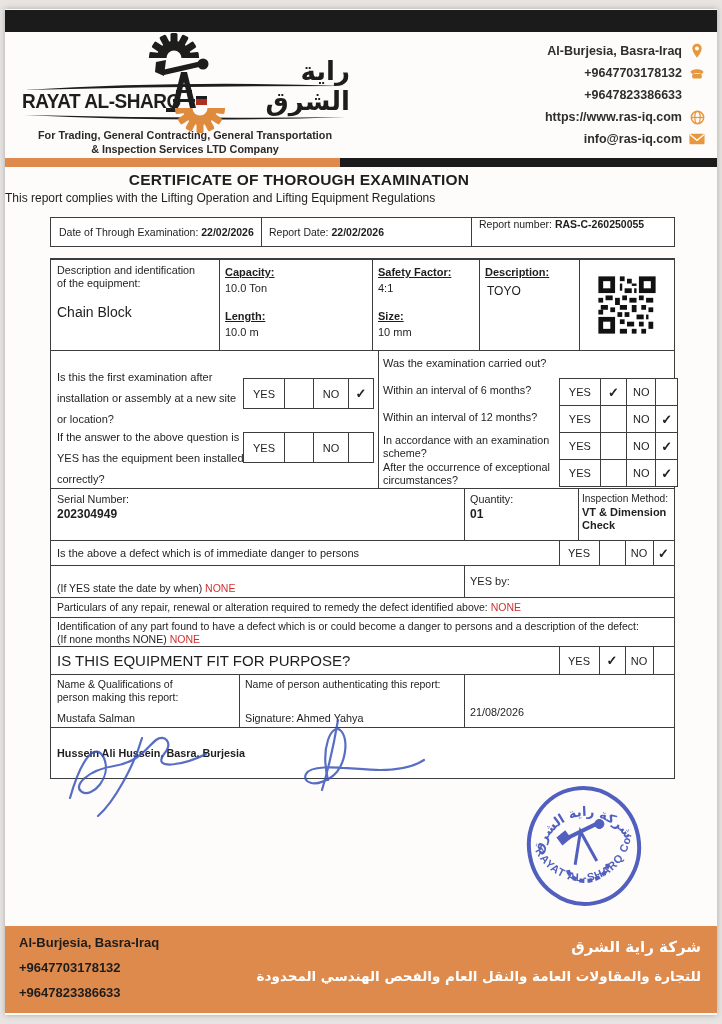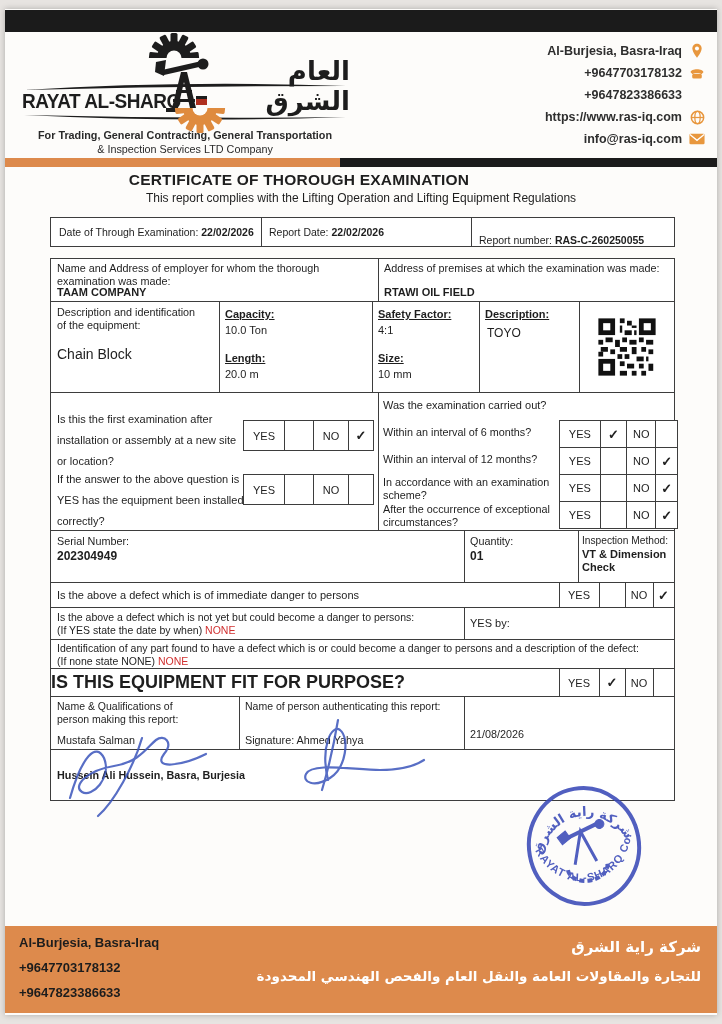--- a/index.html
+++ b/index.html
@@ -62,41 +62,41 @@
     <path d="M10 18 L54 8 L56 13 L12 23 Z" fill="#1d1d1d"></path>
     <path d="M4 10 L14 8 L12 24 L3 20 Z" fill="#1d1d1d"></path>
     <path d="M20 56 L29 20 L35 20 L44 56 L38 56 L32 30 L26 56 Z" fill="#1d1d1d"></path>
     <rect x="24" y="38" width="16" height="3" fill="#1d1d1d"></rect>
     <rect x="21" y="47" width="22" height="3" fill="#1d1d1d"></rect>
     <rect x="14" y="56" width="36" height="4" fill="#1d1d1d"></rect>
     <circle cx="51" cy="12" r="5.5" fill="#1d1d1d"></circle>
     <rect x="44" y="46" width="11" height="7" fill="#b03020"></rect>
     <rect x="44" y="44" width="11" height="3" fill="#1d1d1d"></rect>
   </svg>
-  <div class="abs ar" style="left:202px;top:26px;font-size:26px;font-weight:bold;color:#1d1d1d" dir="rtl">العام الشرق</div>
+  <div class="abs ar" style="left:202px;top:26px;font-size:26px;font-weight:bold;color:#1d1d1d" dir="rtl">راية الشرق</div>
   <svg class="abs" style="left:0;top:82px" width="330" height="12" viewBox="0 0 330 12">
     <path d="M4 3 Q165 11 326 5 Q165 7 4 3 Z" fill="#1d1d1d"></path>
   </svg>
   <svg class="abs" style="left:148px;top:78px" width="64" height="26" viewBox="0 0 64 26">
     <g transform="translate(32,0)" fill="#df8b3e">
       <circle r="17"></circle>
       <g>
         <rect x="-3.5" y="15" width="7" height="10" rx="1.5" transform="rotate(-84)"></rect>
         <rect x="-3.5" y="15" width="7" height="10" rx="1.5" transform="rotate(-56)"></rect>
         <rect x="-3.5" y="15" width="7" height="10" rx="1.5" transform="rotate(-28)"></rect>
         <rect x="-3.5" y="15" width="7" height="10" rx="1.5"></rect>
         <rect x="-3.5" y="15" width="7" height="10" rx="1.5" transform="rotate(28)"></rect>
         <rect x="-3.5" y="15" width="7" height="10" rx="1.5" transform="rotate(56)"></rect>
         <rect x="-3.5" y="15" width="7" height="10" rx="1.5" transform="rotate(84)"></rect>
       </g>
       <circle r="7.5" fill="#fdfcfa"></circle>
     </g>
   </svg>
   <div class="abs" style="left:0;top:99px;width:330px;text-align:center;font-size:10.8px;font-weight:bold;color:#2a2a2a">For Trading, General Contracting, General Transportation</div>
-  <div class="abs" style="left:0;top:113px;width:330px;text-align:center;font-size:10.8px;font-weight:normal;color:#2a2a2a">&amp; Inspection Services LTD Company</div>
+  <div class="abs" style="left:0;top:113px;width:330px;text-align:center;font-size:10.8px;font-weight:bold;color:#2a2a2a">&amp; Inspection Services LTD Company</div>
 </div>
 
 <div class="abs" style="left:430px;top:40px;width:275px">
   <div class="contact-line">
     <span>Al-Burjesia, Basra-Iraq</span>
     <span class="ic">
       <svg width="14" height="17" viewBox="0 0 18 22">
           <path d="M9 1 C5.7 1 3 3.7 3 7 c0 4.5 6 12 6 12 s6 -7.5 6 -12 C15 3.7 12.3 1 9 1 z" fill="#e8973e"></path>
           <circle cx="9" cy="7" r="2.6" fill="#fff"></circle>
         </svg>
@@ -134,57 +134,50 @@
           <path d="M1 1.5 L9 8 L17 1.5" fill="none" stroke="#fff" stroke-width="1.4"></path>
         </svg>
     </span>
   </div>
 </div>
 
 <div class="abs" style="left:5px;top:158px;width:335px;height:9px;background:#dd8a4c"></div>
 <div class="abs" style="left:340px;top:158px;width:377px;height:9px;background:#1b1b1b"></div>
 
 <div class="abs" style="left:5px;top:171px;width:588px;text-align:center;font-size:15.5px;font-weight:bold;letter-spacing:.2px">CERTIFICATE OF THOROUGH EXAMINATION</div>
-<div class="abs" style="left:5px;top:191px;width:712px;text-align:center;font-size:12px">This report complies with the Lifting Operation and Lifting Equipment Regulations</div>
+<div class="abs" style="left:5px;top:191px;width:712px;font-size:12px">This report complies with the Lifting Operation and Lifting Equipment Regulations</div>
 
 <div id="meta-table">
   <div class="vd" style="left:210px"></div>
   <div class="vd" style="left:420px"></div>
   <div class="abs" style="left:8px;top:0;height:28px;display:flex;align-items:center;font-size:10.5px">
     <span>Date of Through Examination:</span>&nbsp;<span style="font-weight:600">22/02/2026</span>
   </div>
   <div class="abs" style="left:218px;top:0;height:28px;display:flex;align-items:center;font-size:10.5px">
     <span>Report Date:</span>&nbsp;<span style="font-weight:600">22/02/2026</span>
   </div>
-  <div class="abs" style="left:428px;top:0;height:28px;display:flex;align-items:flex-end;font-size:10.5px">
+  <div class="abs" style="left:428px;top:0;height:28px;display:flex;align-items:flex-start;font-size:10.5px">
     <span>Report number:</span>&nbsp;<span class="bold">RAS-C-260250055</span>
   </div>
 </div>
 
 <div id="main-table">
 
-  <div class="row first" style="height:42px">
-    <div class="vd" style="left:327px"></div>
-    <div class="abs lbl" style="left:6px;top:3px;width:312px">Name and Address of employer for whom the thorough examination was made:</div>
-    <div class="abs" style="left:6px;top:27px;font-size:11px;font-weight:600">TAAM COMPANY</div>
-    <div class="abs lbl" style="left:333px;top:3px;width:286px">Address of premises at which the examination was made:</div>
-    <div class="abs" style="left:333px;top:27px;font-size:11px;font-weight:600">RTAWI OIL FIELD</div>
-  </div>
 
   <div class="row" style="height:90px">
     <div class="vd" style="left:168px"></div>
     <div class="vd" style="left:321px"></div>
     <div class="vd" style="left:428px"></div>
     <div class="vd" style="left:528px"></div>
     <div class="abs lbl" style="left:6px;top:4px;width:150px">Description and identification of the equipment:</div>
     <div class="abs" style="left:6px;top:44px;font-size:14px">Chain Block</div>
     <div class="abs spec-label" style="left:174px;top:6px">Capacity:</div>
     <div class="abs spec-val" style="left:174px;top:22px">10.0 Ton</div>
     <div class="abs spec-label" style="left:174px;top:50px">Length:</div>
-    <div class="abs spec-val" style="left:174px;top:66px">20.0 m</div>
+    <div class="abs spec-val" style="left:174px;top:66px">10.0 m</div>
     <div class="abs spec-label" style="left:327px;top:6px">Safety Factor:</div>
     <div class="abs spec-val" style="left:327px;top:22px">4:1</div>
     <div class="abs spec-label" style="left:327px;top:50px">Size:</div>
     <div class="abs spec-val" style="left:327px;top:66px">10 mm</div>
     <div class="abs spec-label" style="left:434px;top:6px">Description:</div>
     <div class="abs" style="left:436px;top:24px;font-size:12px">TOYO</div>
     <svg class="abs" style="left:545px;top:14px" width="62" height="62" viewBox="0 0 26 26">
       <rect x="0" y="0" width="26" height="26" fill="#fff"></rect>
       <g fill="#111">
         <rect x="1" y="1" width="7" height="7"></rect>
@@ -327,44 +320,49 @@
         <span class="chk"></span>
       </div>
     <div class="abs centerflex" style="left:574px;width:28px;height:24px;font-size:11px">NO</div>
     <div class="abs centerflex" style="left:602px;width:21px;height:24px">
         <span class="chk">✓</span>
       </div>
   </div>
 
   <div class="row" style="height:31px">
     <div class="vd" style="left:413px"></div>
-    <div class="abs sm" style="left:6px;top:3px;width:400px">Is the above a defect which is not yet but could become a danger to persons:</div>
     <div class="abs sm" style="left:6px;top:16px">
       <span>(If YES state the date by when)</span>
       <span class="none-red">NONE</span>
     </div>
     <div class="abs" style="left:419px;top:9px;font-size:11px">YES by:</div>
   </div>
 
+  <div class="row" style="height:19px">
+    <div class="abs sm" style="left:6px;top:3px">
+      <span>Particulars of any repair, renewal or alteration required to remedy the defect identified above:</span>
+      <span class="none-red">NONE</span>
+    </div>
+  </div>
 
   <div class="row" style="height:28px">
     <div class="abs sm" style="left:6px;top:2px;width:612px">Identification of any part found to have a defect which is or could become a danger to persons and a description of the defect:</div>
     <div class="abs sm" style="left:6px;top:15px">
-      <span>(If none state NONE)</span>
+      <span>(If none months NONE)</span>
       <span class="none-red">NONE</span>
     </div>
   </div>
 
 
   <div class="row" style="height:27px">
     <div class="vd" style="left:508px"></div>
     <div class="vd" style="left:548px"></div>
     <div class="vd" style="left:574px"></div>
     <div class="vd" style="left:602px"></div>
-    <div class="abs" style="left:0;top:0;height:27px;display:flex;align-items:center;font-size:18px;font-weight:bold">IS THIS EQUIPMENT FIT FOR PURPOSE?</div>
+    <div class="abs" style="left:6px;top:0;height:27px;display:flex;align-items:center;font-size:15px;font-weight:normal">IS THIS EQUIPMENT FIT FOR PURPOSE?</div>
     <div class="abs centerflex" style="left:508px;width:40px;height:27px;font-size:11px">YES</div>
     <div class="abs centerflex" style="left:548px;width:26px;height:27px">
         <span class="chk">✓</span>
       </div>
     <div class="abs centerflex" style="left:574px;width:28px;height:27px;font-size:11px">NO</div>
     <div class="abs centerflex" style="left:602px;width:21px;height:27px">
         <span class="chk"></span>
       </div>
   </div>
 

